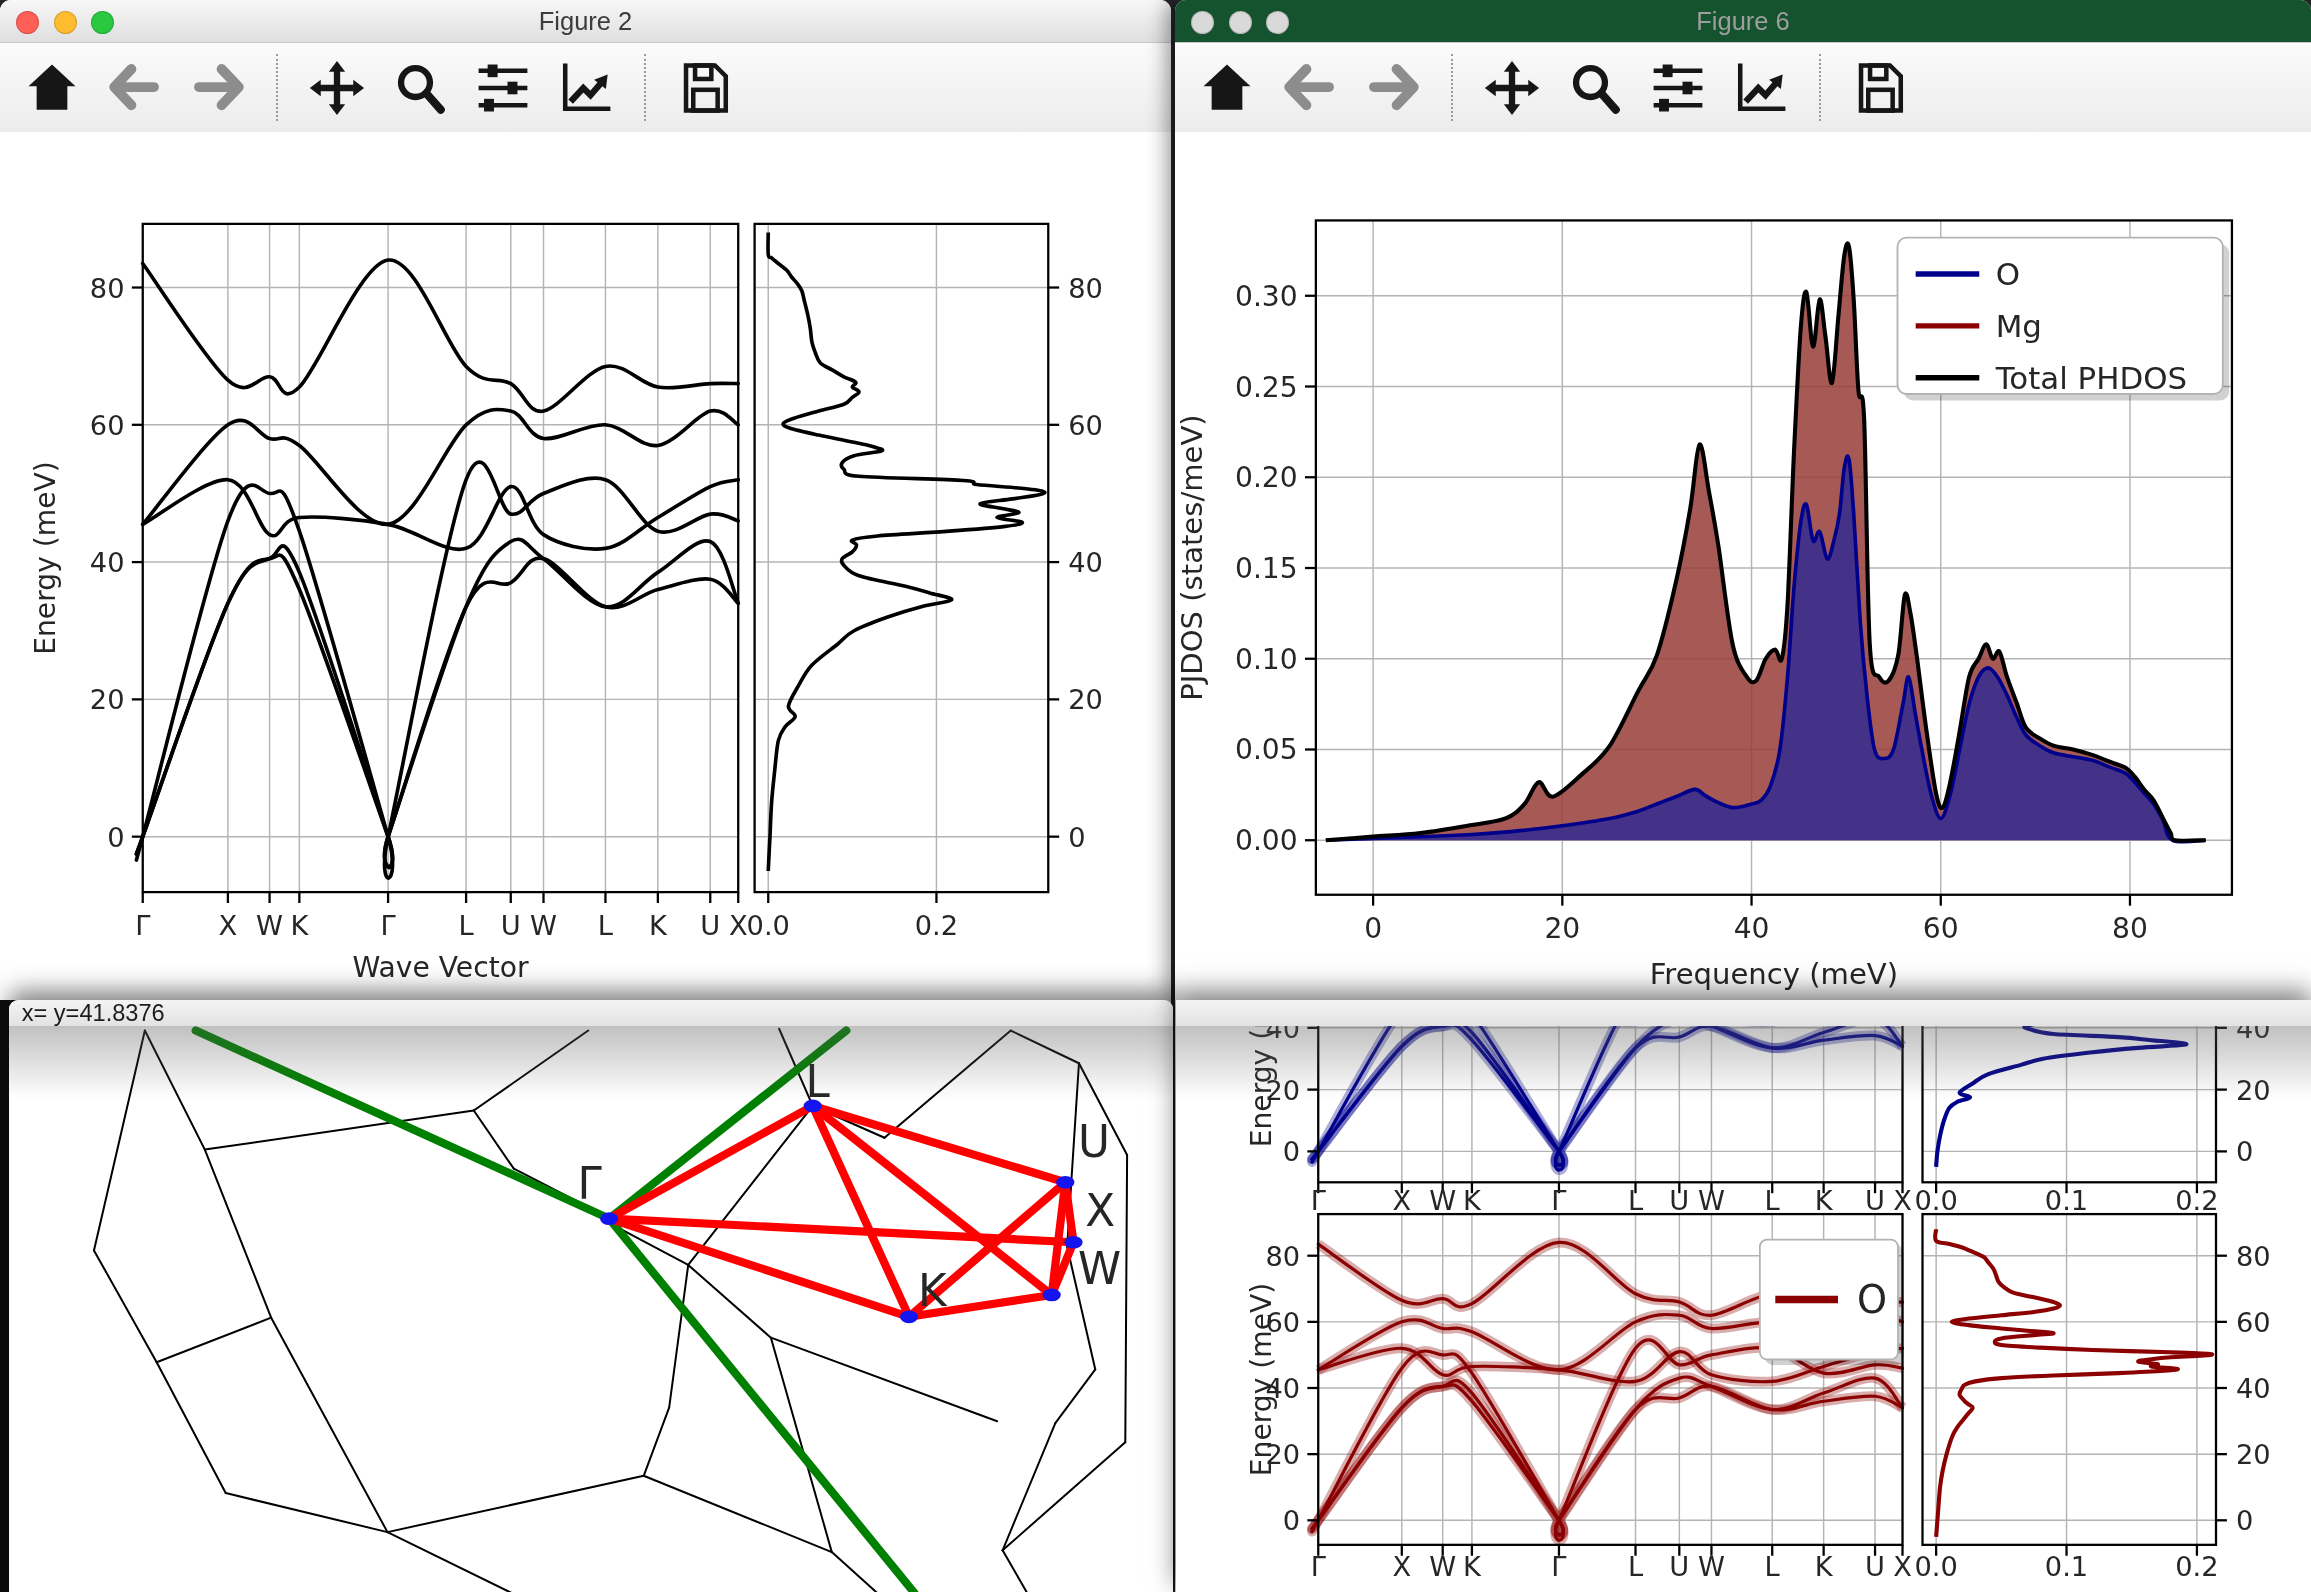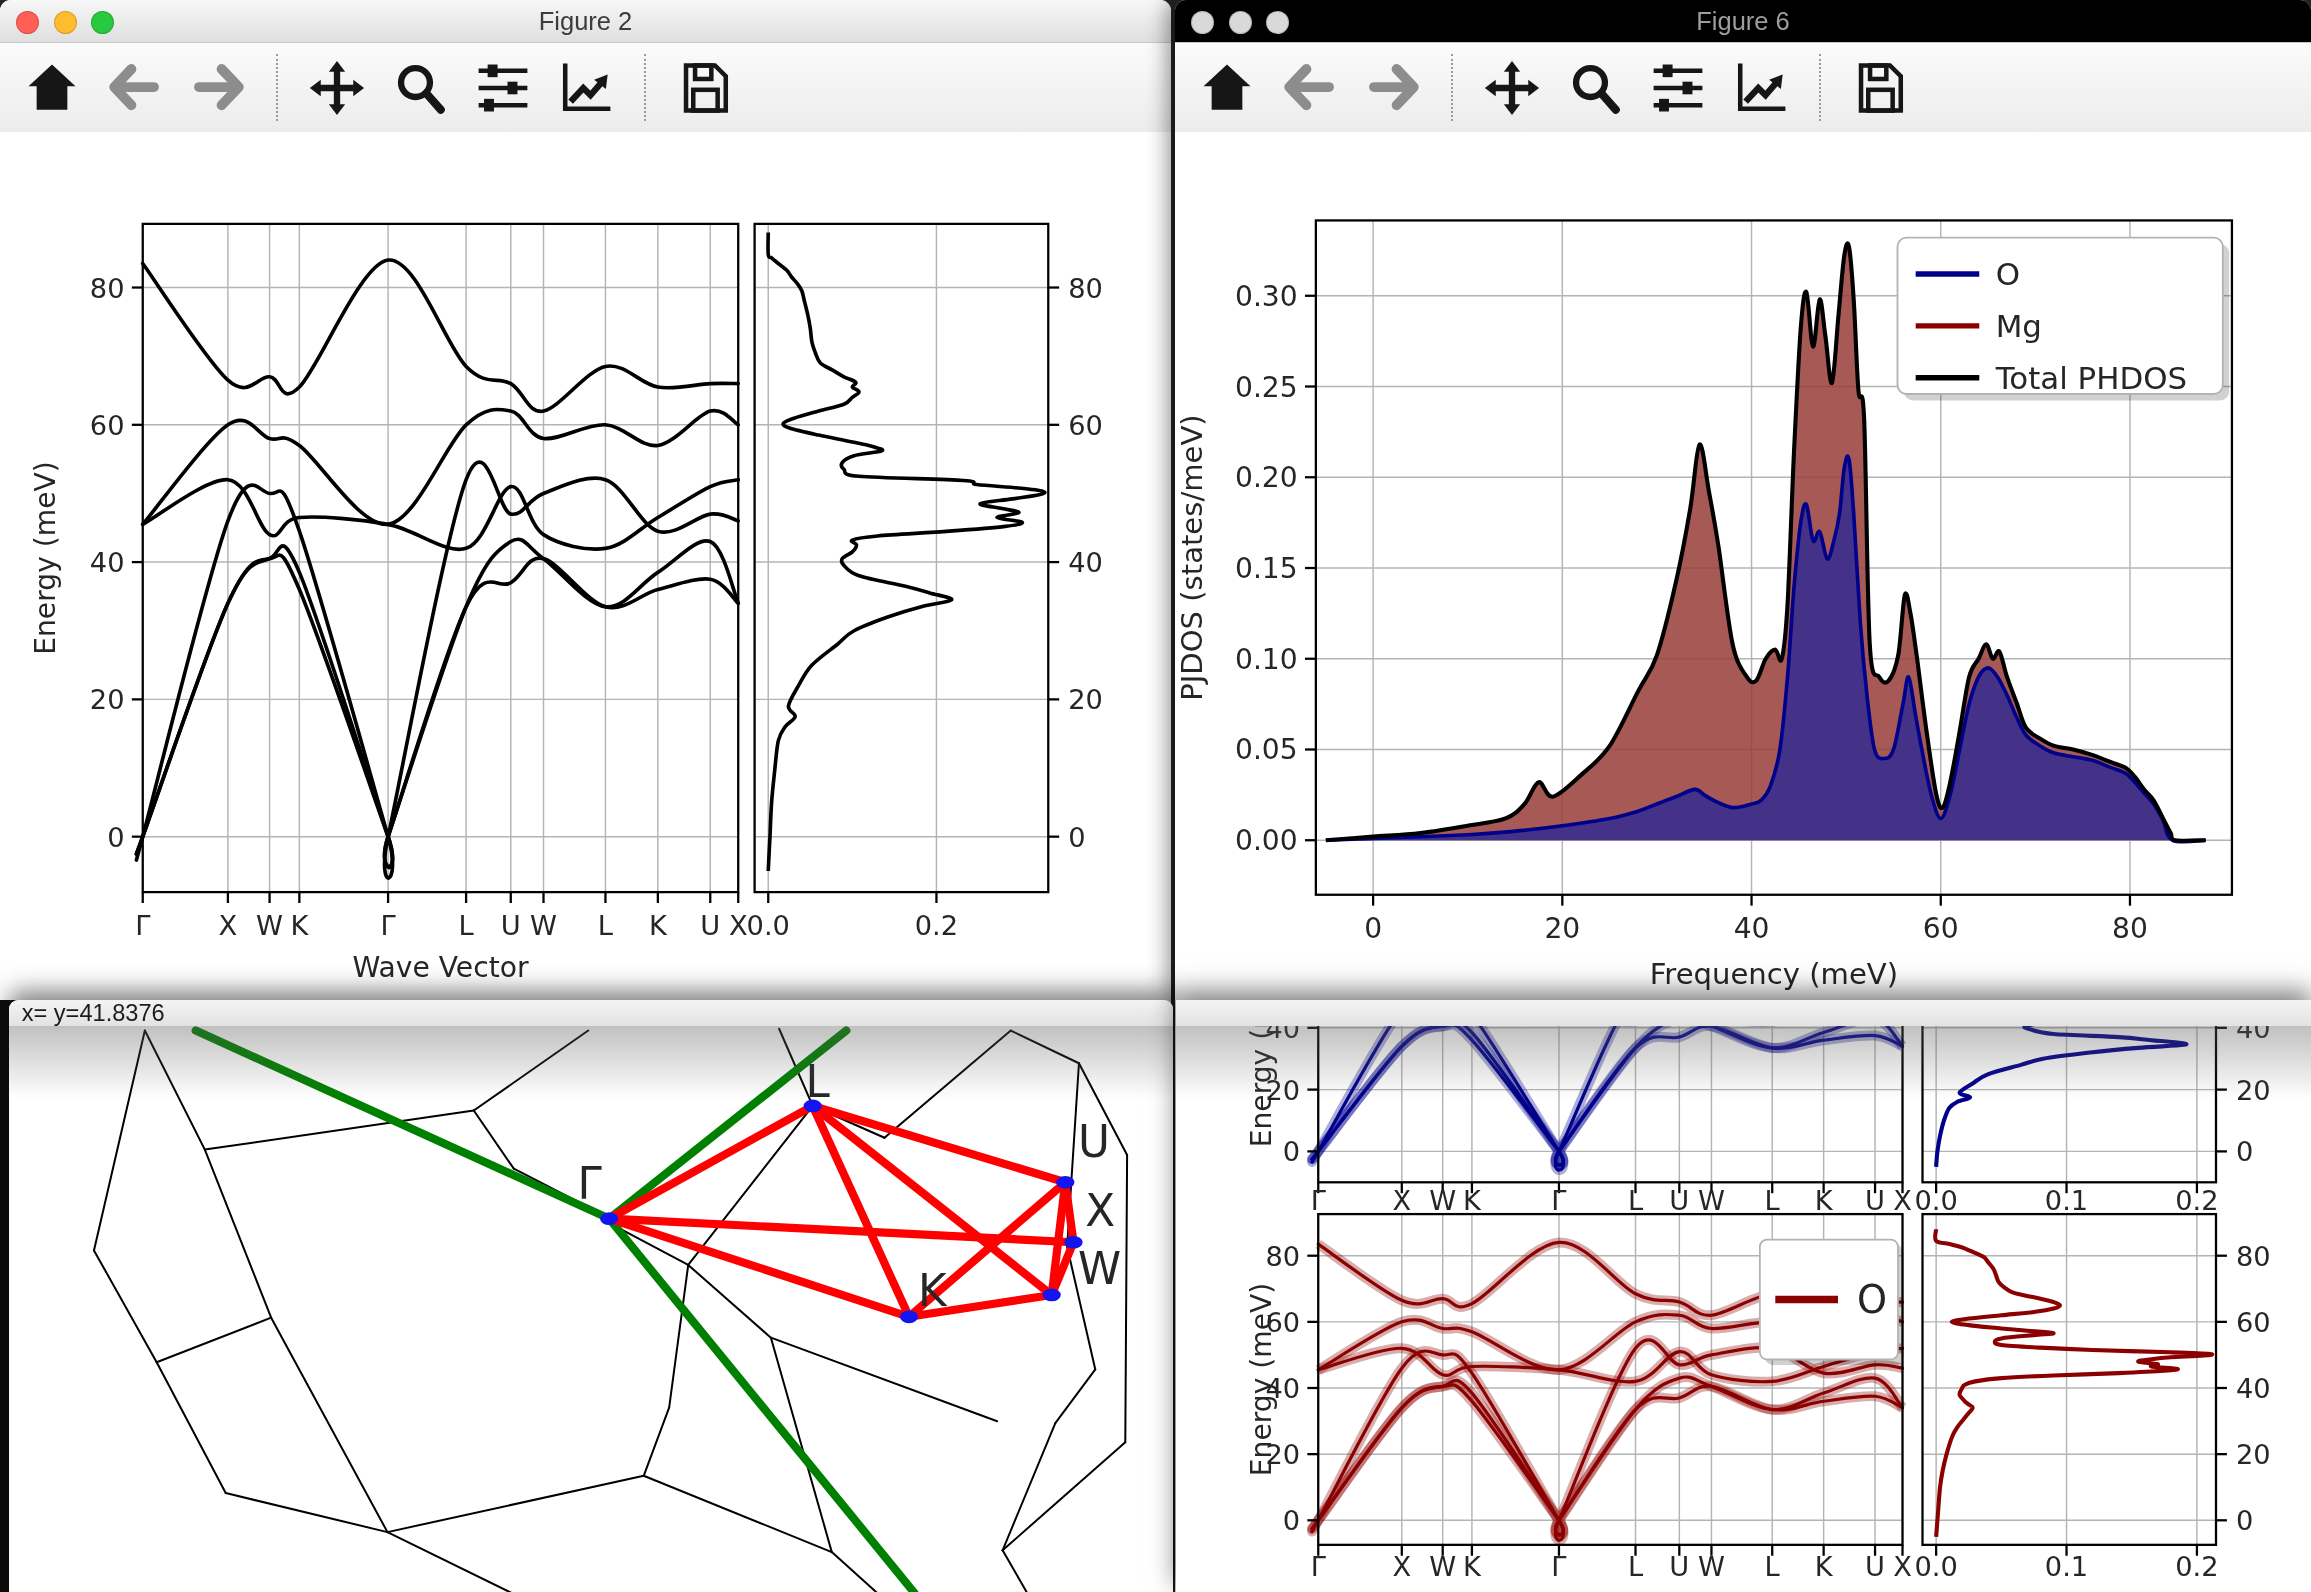--- a/index.html
+++ b/index.html
@@ -1,20 +1,20 @@
 <!DOCTYPE html>
 <html style="font-size:14.5px"><head>
 <meta charset="utf-8">
 <style>
   html,body{margin:0;padding:0;}
   body{width:2311px;height:1593px;position:relative;background:#26262a;font-family:"Liberation Sans",sans-serif;overflow:hidden;}
   .window{position:absolute;background:#fff;overflow:hidden;}
   .window.top{border-radius:11px 11px 0 0;}
   .titlebar{position:relative;height:42px;background:linear-gradient(#f7f7f7,#dfdfdf);border-bottom:0.9px solid #c9c9c9;}
-  .titlebar.inactive{background:#000000;}
+  .titlebar.inactive{background:#14532d;}
   .traffic{position:absolute;top:11px;left:16.4px;display:flex;gap:14.5px;}
   .light{width:21px;height:21px;border-radius:50%;}
   .wtitle{position:absolute;left:0;right:0;top:7.3px;text-align:center;font-size:25.5px;color:#3c3c3c;}
   .wtitle.inactive{color:#9e9e9e;}
   .toolbar{position:relative;height:89px;background:linear-gradient(#fbfbfb,#ececec);border-bottom:0.9px solid #b5b5b5;display:flex;align-items:center;padding-left:23.6px;gap:27px;}
   .tbtn{width:56px;height:56px;display:flex;align-items:center;justify-content:center;}
   .tsep{height:67px;border-left:2.7px dotted #9a9a9a;margin:0 3.6px;}
   .canvas{position:absolute;left:0;right:0;bottom:0;background:#fff;}
   .shade{position:absolute;left:0;right:0;height:73px;background:linear-gradient(rgba(90,90,90,.38),rgba(255,255,255,0));pointer-events:none;}
   .statusbar{position:relative;height:25.5px;background:linear-gradient(#f4f4f4,#e2e2e2);border-bottom:0.9px solid #bdbdbd;border-radius:9px 9px 0 0;}

